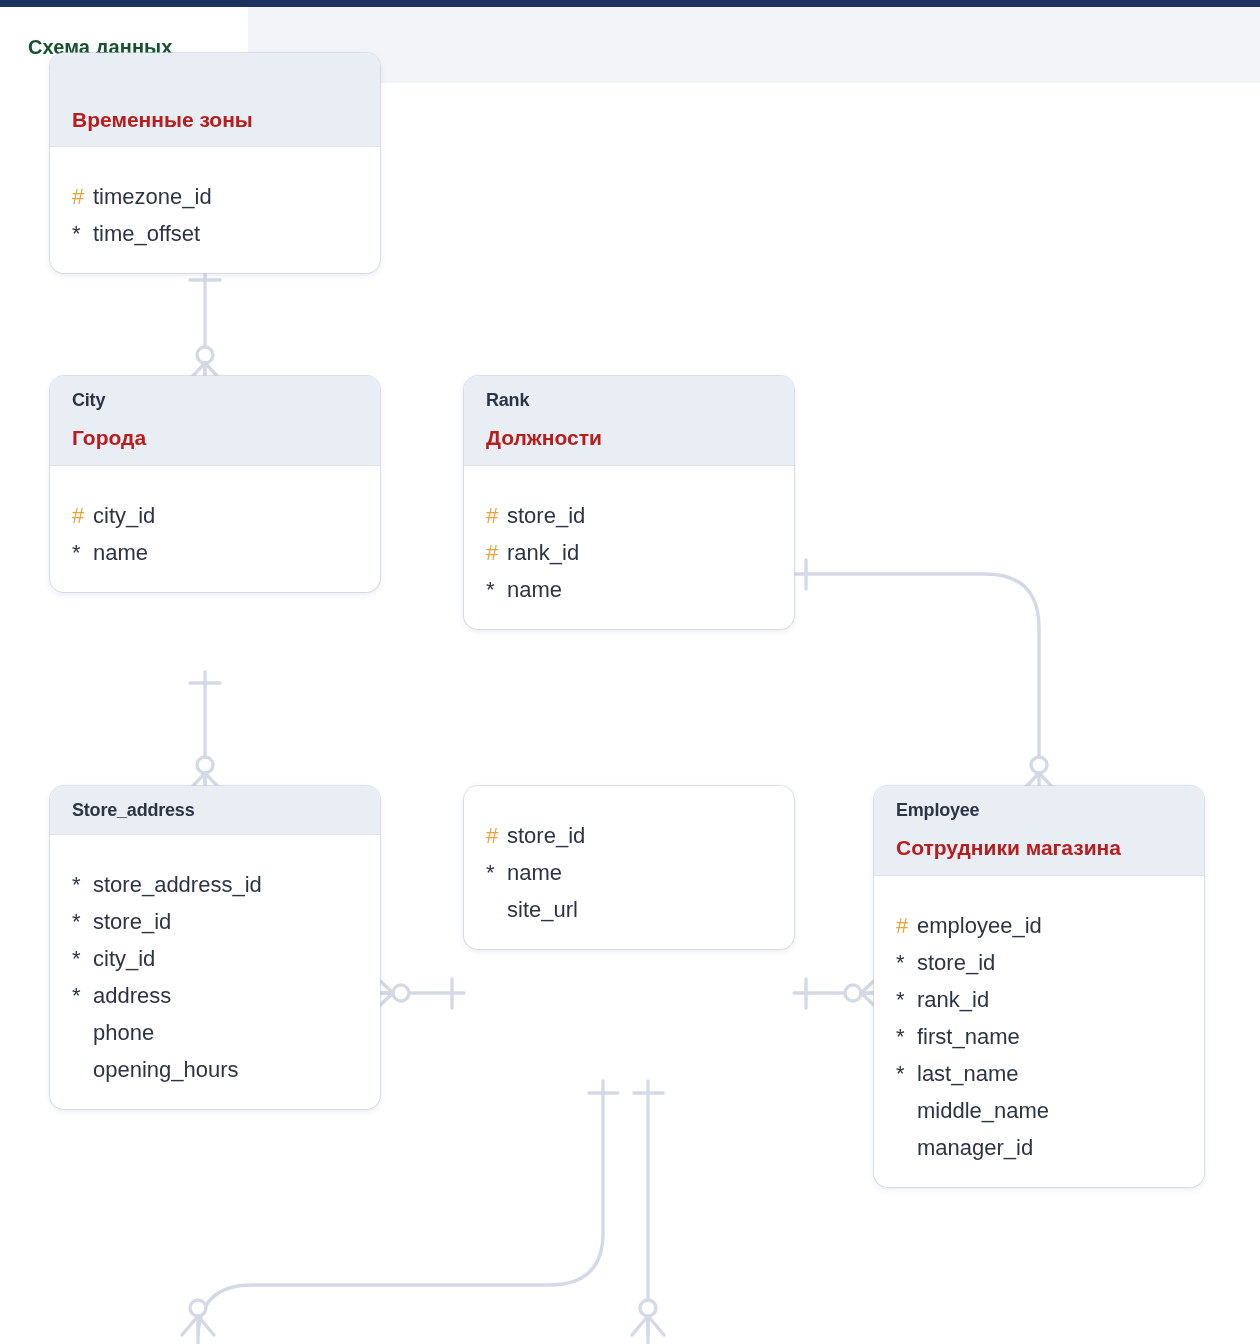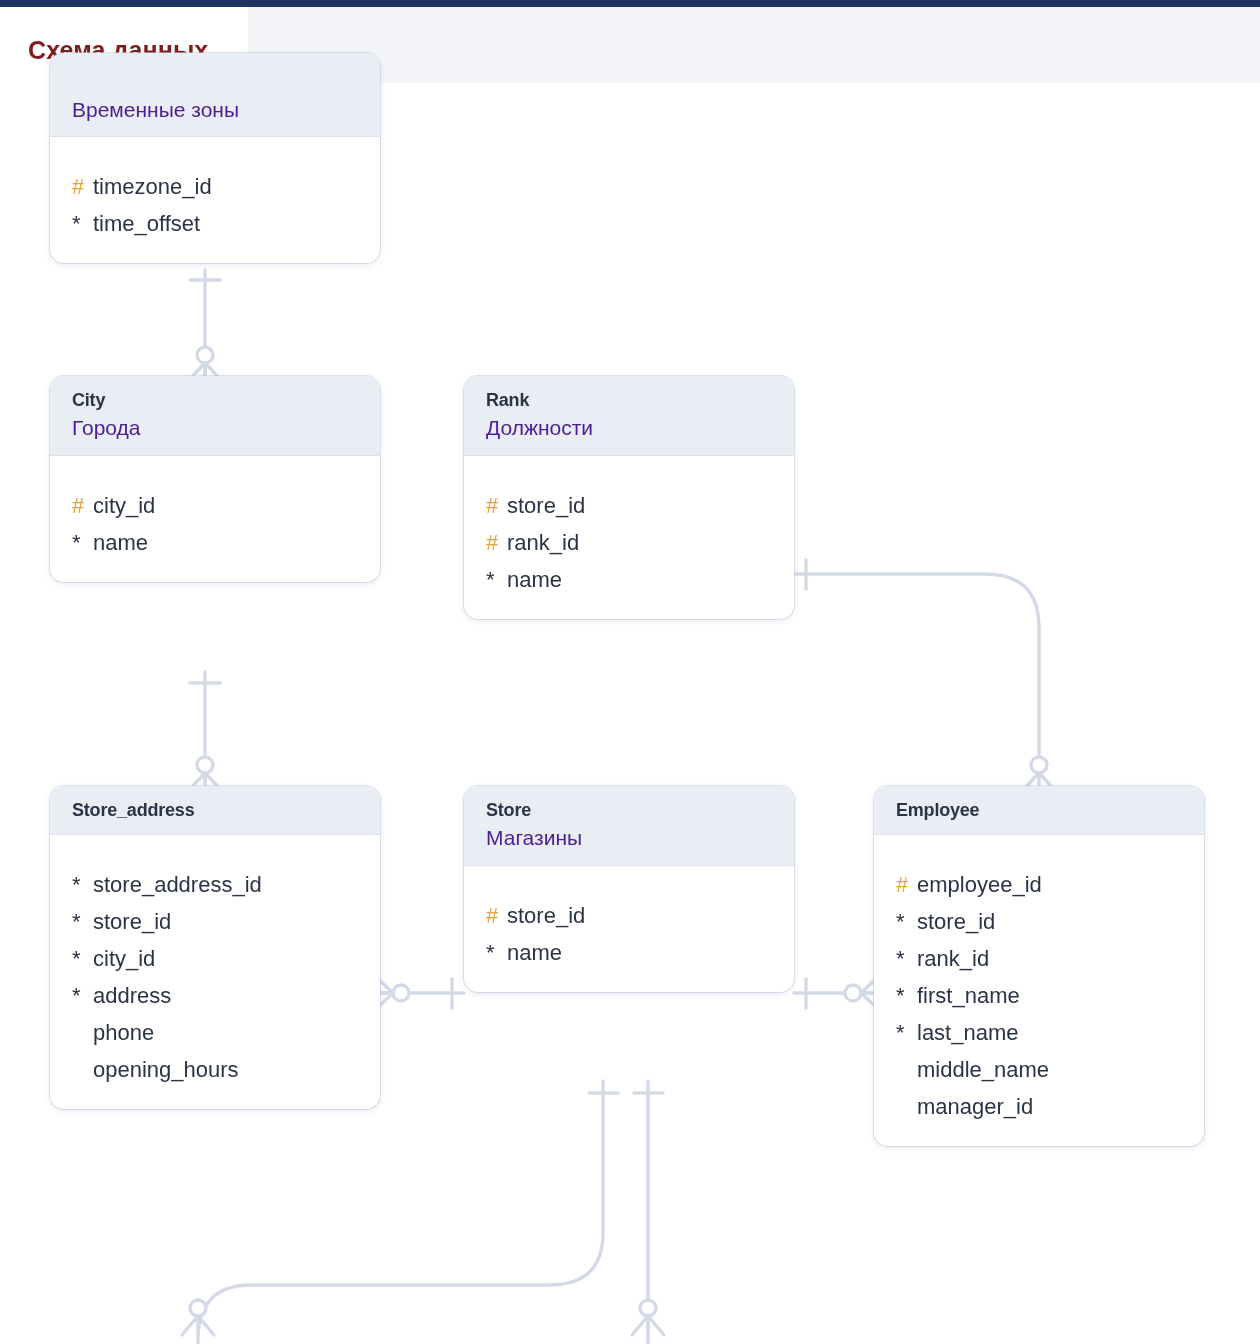--- a/index.html
+++ b/index.html
@@ -31,23 +31,23 @@
   }
   #schema-tab {
     position: absolute;
     left: 0; top: 7px;
     width: 248px; height: 76px;
     background: #ffffff;
   }
   #schema-tab-title {
     position: absolute;
     left: 28px; top: 29px;
-    font-size: 25px;
+    font-size: 20px;
     font-weight: 700;
-    color: #7f1d1d;
+    color: #14532d;
     letter-spacing: .1px;
     white-space: nowrap;
   }
 
   
   #diagram-canvas {
     position: absolute;
     left: 0; top: 83px;
     width: 1260px; height: 1261px;
     background: #ffffff;
@@ -77,24 +77,24 @@
   }
   .entity-name {
     font-size: 18px;
     font-weight: 700;
     color: #2B3445;
     line-height: 1.18;
     letter-spacing: -.2px;
   }
   .entity-caption {
     font-size: 21px;
-    font-weight: 400;
-    color: #4c1d95;
+    font-weight: 700;
+    color: #b91c1c;
     line-height: 1.26;
-    margin-top: 4px;
+    margin-top: 14px;
   }
   .entity-fields {
     padding: 32px 22px 20px 22px;
     box-sizing: border-box;
   }
   .field {
     font-size: 22px;
     color: #2B3445;
     line-height: 1;
     padding: 7px 0 8px 0;
@@ -258,37 +258,37 @@
       <div class="field">
         <span class="mark opt"> </span><span>phone</span>
       </div>
       <div class="field">
         <span class="mark opt"> </span><span>opening_hours</span>
       </div>
     </div>
   </div>
 
   <div class="entity" id="entity-store">
-    <div class="entity-head">
-      <div class="entity-name">Store</div>
-      <div class="entity-caption">Магазины</div>
-    </div>
     <div class="entity-fields">
       <div class="field">
         <span class="mark pk">#</span><span>store_id</span>
       </div>
       <div class="field">
         <span class="mark nn">*</span><span>name</span>
       </div>
+      <div class="field">
+        <span class="mark opt"> </span><span>site_url</span>
+      </div>
     </div>
   </div>
 
   <div class="entity" id="entity-employee">
     <div class="entity-head">
       <div class="entity-name">Employee</div>
+      <div class="entity-caption">Сотрудники магазина</div>
     </div>
     <div class="entity-fields">
       <div class="field">
         <span class="mark pk">#</span><span>employee_id</span>
       </div>
       <div class="field">
         <span class="mark nn">*</span><span>store_id</span>
       </div>
       <div class="field">
         <span class="mark nn">*</span><span>rank_id</span>

